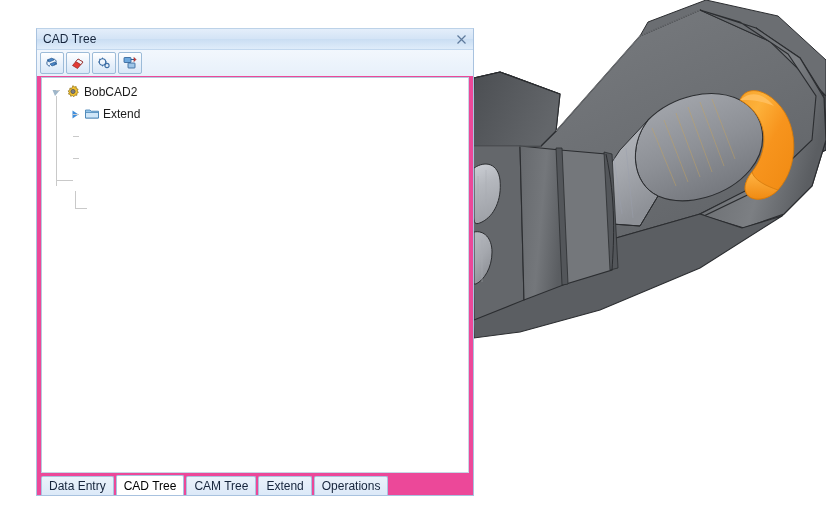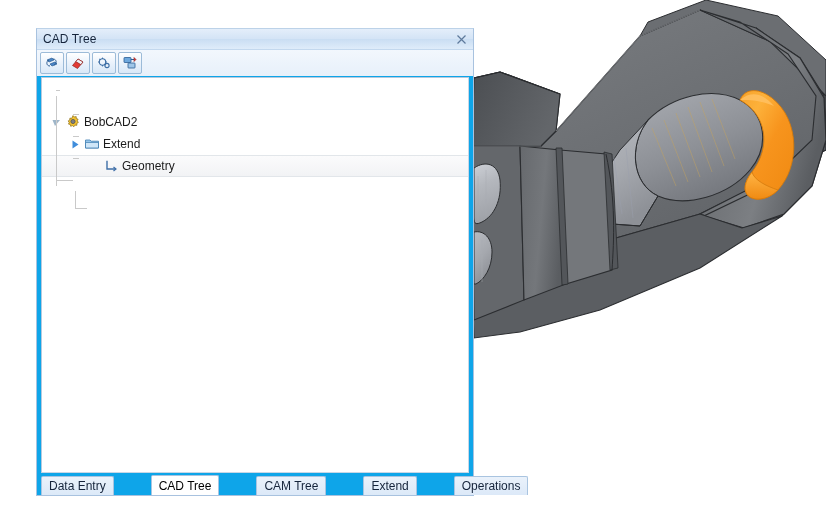--- a/index.html
+++ b/index.html
@@ -27,21 +27,21 @@
   }
   #viewport svg { display: block; }
 
   
   #cad-tree-panel {
     position: absolute;
     left: 36px;
     top: 28px;
     width: 438px;
     height: 468px;
-    background: #0ea5e9;
+    background: #ec4899;
     border: 1px solid #a8c2df;
     border-top-color: #bcd2e8;
     box-sizing: border-box;
     display: flex;
     flex-direction: column;
   }
 
   
   .panel-titlebar {
     height: 21px;
@@ -99,21 +99,21 @@
     margin: 1px 4px 0 4px;
     background: #ffffff;
     border: 1px solid #b6c9dd;
     border-right-color: #c8d7e6;
     border-bottom-color: #c8d7e6;
     overflow: hidden;
     position: relative;
     box-sizing: border-box;
   }
 
-  .tree-root { padding-top: 3px; margin-top: 30px; }
+  .tree-root { padding-top: 3px; }
 
   .tree-row {
     height: 22px;
     display: flex;
     align-items: center;
     position: relative;
     white-space: nowrap;
     box-sizing: border-box;
     cursor: default;
   }
@@ -149,21 +149,20 @@
   }
 
   
   .tab-strip {
     flex: 0 0 22px;
     height: 22px;
     display: flex;
     align-items: flex-end;
     padding: 0 0 0 4px;
     box-sizing: border-box;
-    gap: 35px;
   }
   .tab {
     height: 19px;
     padding: 0 7px;
     margin-right: 2px;
     display: flex;
     align-items: center;
     font-size: 12px;
     color: #15243b;
     background: linear-gradient(to bottom, #eaf2fb 0%, #dce9f8 100%);
@@ -404,31 +403,20 @@
             </svg>
           </span>
           <span class="row-icon">
             <svg width="16" height="16" viewBox="0 0 16 16" xmlns="http://www.w3.org/2000/svg">
               <path d="M1.5,4 L6,4 L7.2,5.2 L14.5,5.2 L14.5,12 L1.5,12 Z" fill="#9fcdf0" stroke="#3d7cb0" stroke-width="0.8"></path>
               <path d="M1.5,6.4 L14.5,6.4 L14.5,12 L1.5,12 Z" fill="#cfe6f8" stroke="#3d7cb0" stroke-width="0.8"></path>
             </svg>
           </span>
           <span class="row-label">Extend</span>
         </div>
-        <div class="tree-row selected">
-          <span class="row-indent" style="width: 44px;"></span>
-          <span class="expander"></span>
-          <span class="row-icon">
-            <svg width="16" height="16" viewBox="0 0 16 16" xmlns="http://www.w3.org/2000/svg">
-              <path d="M4,3.5 L4,11 L12,11" fill="none" stroke="#3f6fa8" stroke-width="1.4" stroke-linecap="square"></path>
-              <path d="M10.5,9 L13,11 L10.5,13" fill="none" stroke="#3f6fa8" stroke-width="1.2" stroke-linejoin="miter"></path>
-            </svg>
-          </span>
-          <span class="row-label">Geometry</span>
-        </div>
         <div class="guide" style="left: 14px; top: 18px; width: 1px; height: 90px;"></div>
         <div class="guide" style="left: 31px; top: 36px; width: 6px; height: 1px;"></div>
         <div class="guide" style="left: 31px; top: 58px; width: 6px; height: 1px;"></div>
         <div class="guide" style="left: 31px; top: 80px; width: 6px; height: 1px;"></div>
         <div class="guide" style="left: 14px; top: 102px; width: 17px; height: 1px;"></div>
         <div class="guide" style="left: 33px; top: 113px; width: 1px; height: 18px;"></div>
         <div class="guide" style="left: 33px; top: 130px; width: 12px; height: 1px;"></div>
         <div class="guide" style="left: 14px; top: 12px; width: 4px; height: 1px;"></div>
       </div>
   </div>

